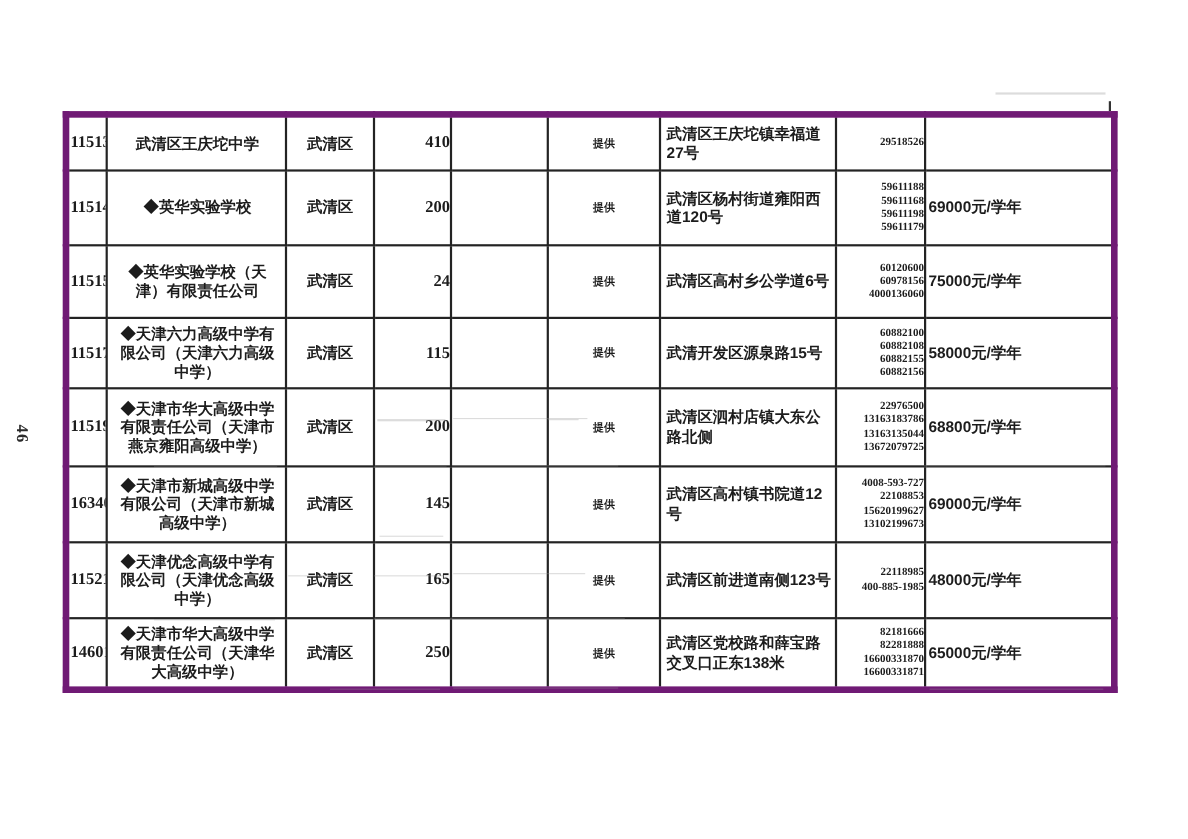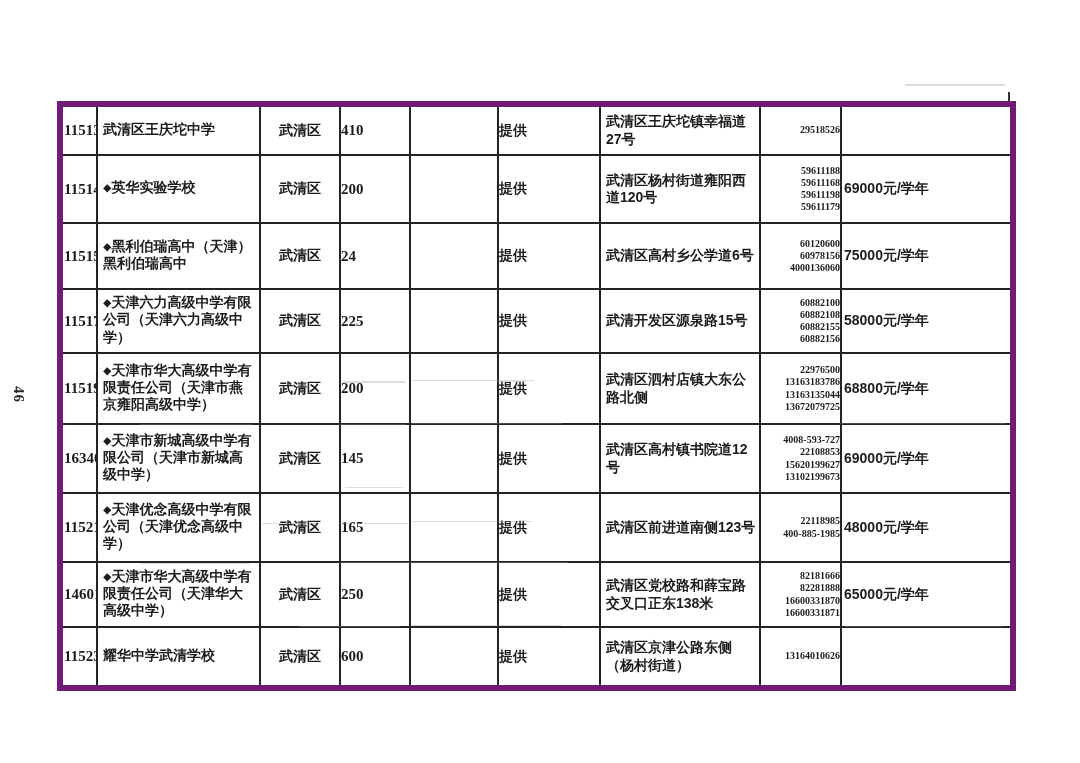--- a/index.html
+++ b/index.html
@@ -20,27 +20,27 @@
     border-collapse: collapse;
     border: 6px solid #701a75;
   }
   table.school-table td {
     border: 2px solid #232323;
     vertical-align: middle;
     font-weight: bold;
     overflow: hidden;
   }
   td.c-code   { text-align: center; font-size: 15px; padding: 0 1px; }
-  td.c-name   { text-align: left; font-size: 14px; line-height: 1.22;
-                padding: 2px 3px 2px 5px; font-family: Liberation Mono, monospace; }
+  td.c-name   { text-align: center; font-size: 14px; line-height: 1.22;
+                padding: 2px 3px 2px 5px; font-family: Liberation Sans, sans-serif; }
   td.c-dist   { text-align: center; font-size: 14px;
                 font-family: Liberation Serif, serif; }
-  td.c-qty    { text-align: left; font-size: 15px; }
+  td.c-qty    { text-align: right; font-size: 15px; }
   td.c-blank  { }
-  td.c-prov   { text-align: left; font-size: 14px;
+  td.c-prov   { text-align: center; font-size: 10px;
                 font-family: "Liberation Sans", "DejaVu Sans", sans-serif; }
   td.c-addr   { text-align: left; font-size: 14px; line-height: 1.25;
                 padding: 2px 3px 2px 5px; font-family: "Liberation Sans", "DejaVu Sans", sans-serif; }
   td.c-phone  { text-align: right; font-size: 10px; line-height: 1.22;
                 white-space: pre-line; padding: 1px 0; }
   td.c-fee    { text-align: left; font-size: 14px; padding-left: 2px;
                 font-family: "Liberation Sans", "DejaVu Sans", sans-serif; }
 
   .artifact { position: absolute; background: #9a9a9a; opacity: 0.35; height: 2px; }
   .tick { position: absolute; background: #333333; }
@@ -85,36 +85,36 @@
         <td class="c-prov">提供</td>
         <td class="c-addr">武清区杨村街道雍阳西道120号</td>
         <td class="c-phone">59611188
 59611168
 59611198
 59611179</td>
         <td class="c-fee">69000元/学年</td>
       </tr>
       <tr style="height:66px">
         <td class="c-code">11515</td>
-        <td class="c-name">◆黑利伯瑞高中（天津）黑利伯瑞高中</td>
+        <td class="c-name">◆英华实验学校（天津）有限责任公司</td>
         <td class="c-dist">武清区</td>
         <td class="c-qty">24</td>
         <td class="c-blank"></td>
         <td class="c-prov">提供</td>
         <td class="c-addr">武清区高村乡公学道6号</td>
         <td class="c-phone">60120600
 60978156
 4000136060</td>
         <td class="c-fee">75000元/学年</td>
       </tr>
       <tr style="height:64px">
         <td class="c-code">11517</td>
         <td class="c-name">◆天津六力高级中学有限公司（天津六力高级中学）</td>
         <td class="c-dist">武清区</td>
-        <td class="c-qty">225</td>
+        <td class="c-qty">115</td>
         <td class="c-blank"></td>
         <td class="c-prov">提供</td>
         <td class="c-addr">武清开发区源泉路15号</td>
         <td class="c-phone">60882100
 60882108
 60882155
 60882156</td>
         <td class="c-fee">58000元/学年</td>
       </tr>
       <tr style="height:71px">
@@ -164,31 +164,20 @@
         <td class="c-qty">250</td>
         <td class="c-blank"></td>
         <td class="c-prov">提供</td>
         <td class="c-addr">武清区党校路和薛宝路交叉口正东138米</td>
         <td class="c-phone">82181666
 82281888
 16600331870
 16600331871</td>
         <td class="c-fee">65000元/学年</td>
       </tr>
-      <tr style="height:61px">
-        <td class="c-code">11523</td>
-        <td class="c-name">耀华中学武清学校</td>
-        <td class="c-dist">武清区</td>
-        <td class="c-qty">600</td>
-        <td class="c-blank"></td>
-        <td class="c-prov">提供</td>
-        <td class="c-addr">武清区京津公路东侧（杨村街道）</td>
-        <td class="c-phone">13164010626</td>
-        <td class="c-fee"></td>
-      </tr>
     </tbody>
   </table>
 
   <div class="tick" style="left:1008px; top:92px; width:2px; height:9px;"></div>
   <div class="artifact" style="left:905px; top:84px; width:100px;"></div>
   <div class="artifact" style="left:343px; top:381px; width:62px;"></div>
   <div class="artifact" style="left:412px; top:380px; width:122px; height:1px;"></div>
   <div class="artifact" style="left:498px; top:381px; width:28px; height:1px;"></div>
   <div class="artifact" style="left:140px; top:424px; width:112px; height:1px;"></div>
   <div class="artifact" style="left:340px; top:424px; width:66px; height:1px;"></div>

